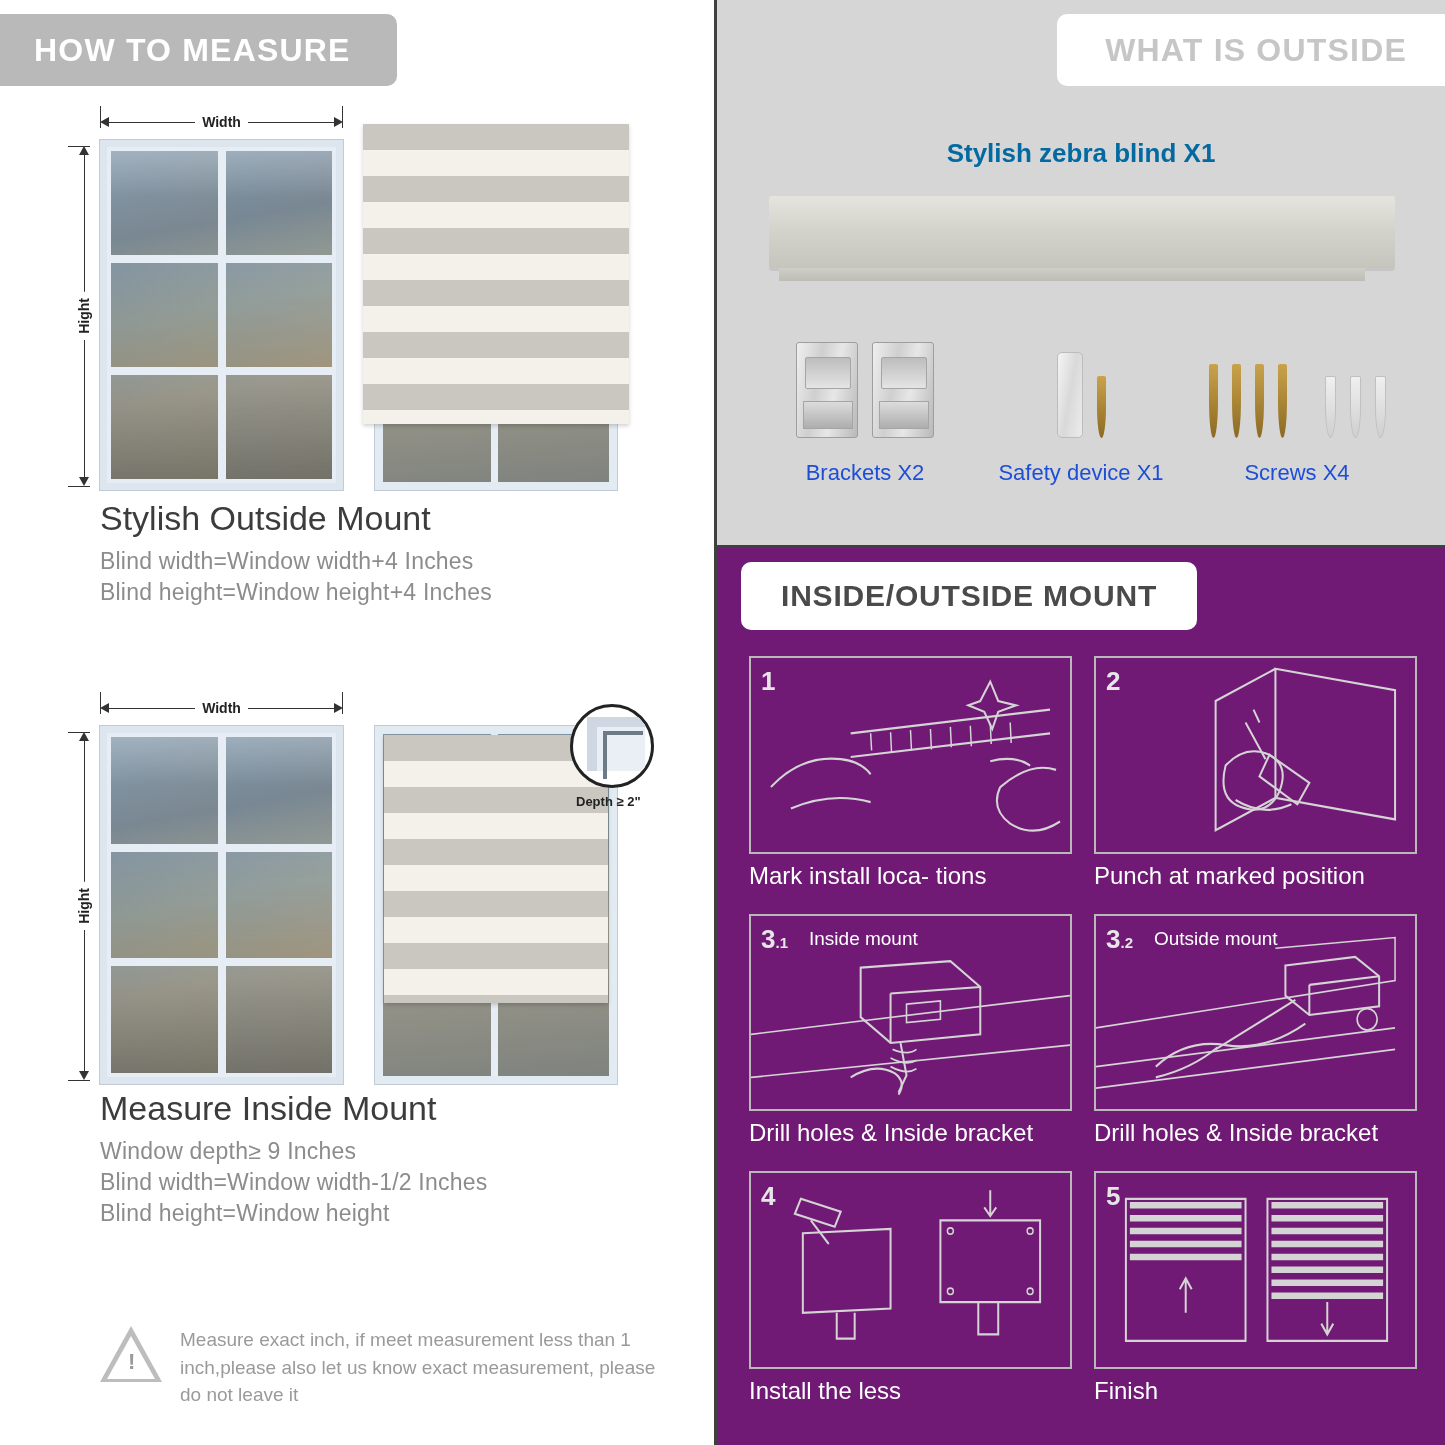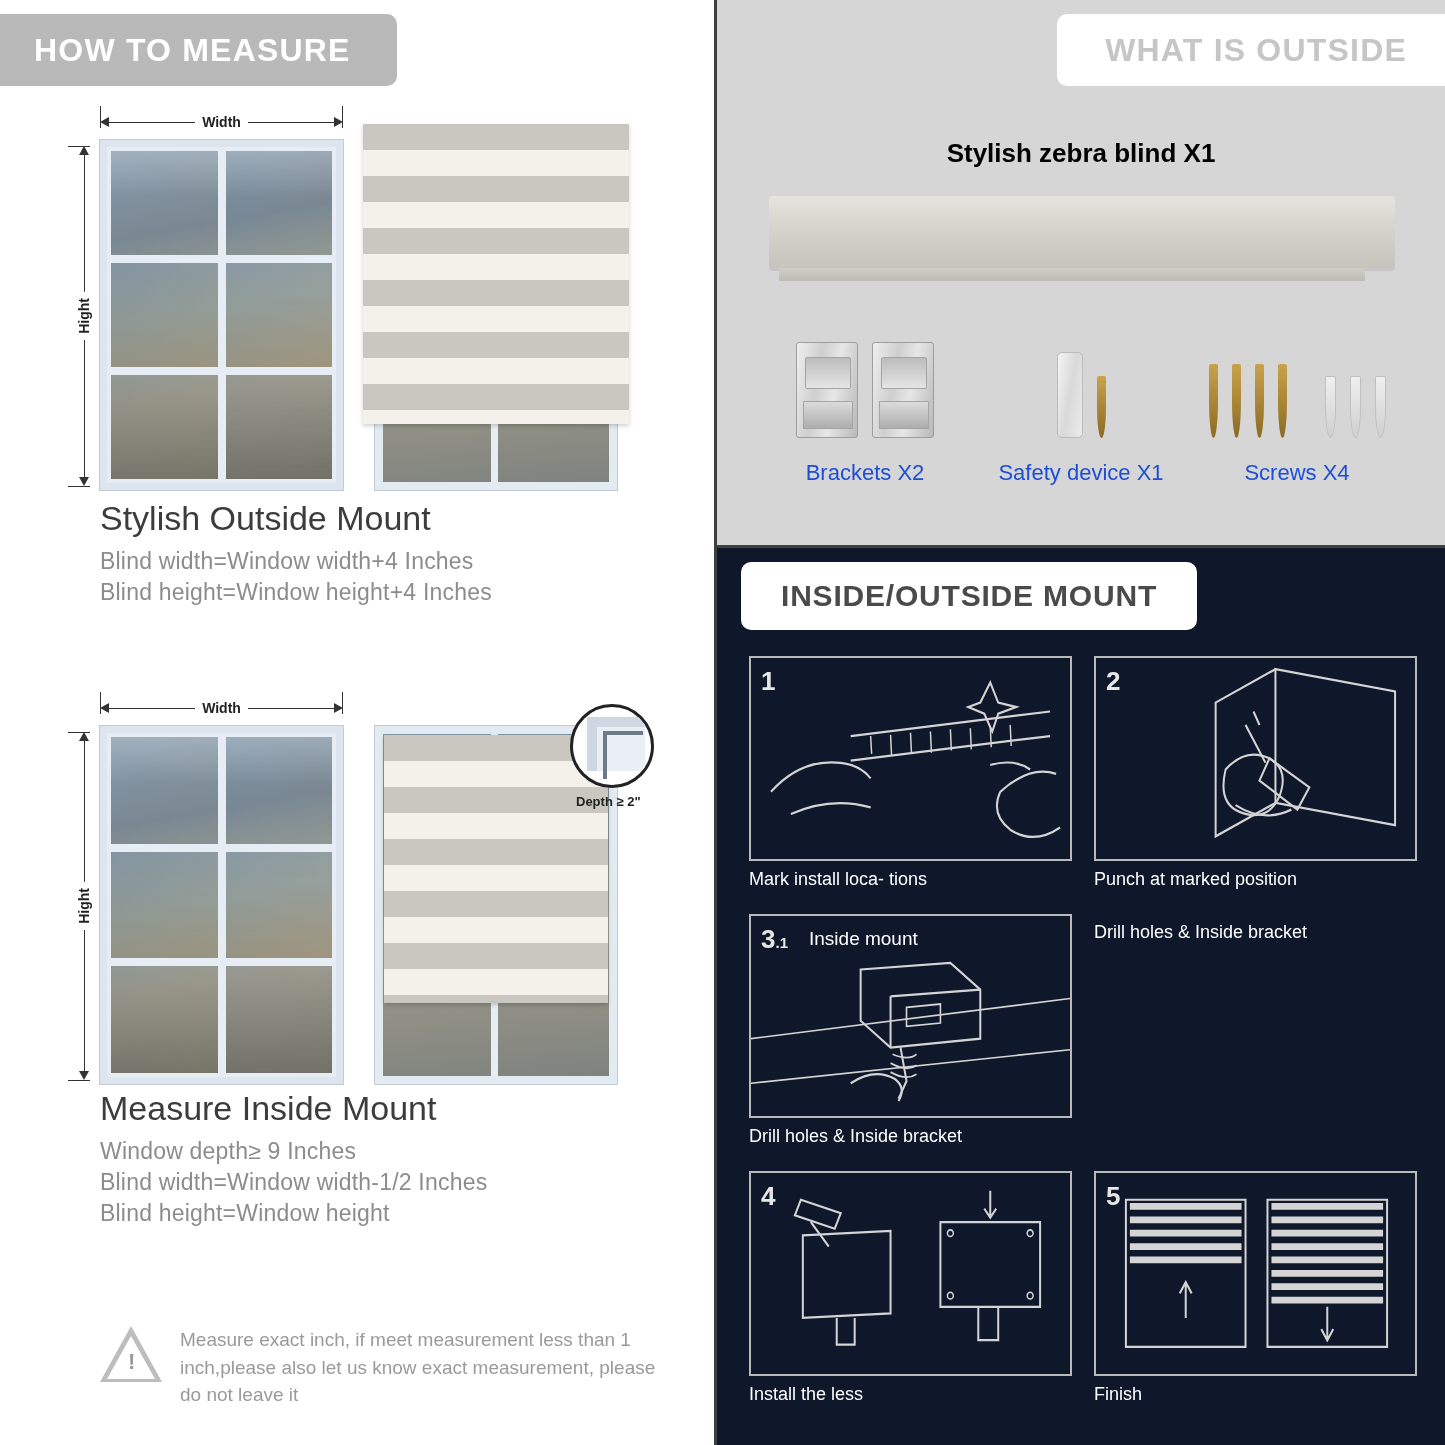--- a/index.html
+++ b/index.html
@@ -219,21 +219,21 @@
     display: flex; align-items: center;
     background: #ffffff;
     border-top-left-radius: 10px;
     border-bottom-left-radius: 10px;
   }
   .tab-text {
     color: #c6c6c6; font-size: 32px; font-weight: bold; letter-spacing: 1.2px;
   }
   .incl-title {
     position: absolute; left: 0; right: 0; top: 138px;
-    text-align: center; font-size: 26px; color: #000000; font-weight: bold;
+    text-align: center; font-size: 26px; color: #0369a1; font-weight: bold;
   }
   .blind-bar {
     position: absolute; left: 52px; right: 50px; top: 196px; height: 72px;
     background: linear-gradient(180deg, #e5e4df 0%, #d4d3cc 45%, #c5c4bd 100%);
     border-radius: 3px;
     box-shadow: 0 3px 0 rgba(0,0,0,.07);
   }
   .blind-bar::after {
     content: ""; position: absolute; left: 10px; right: 30px; bottom: -13px; height: 13px;
     background: linear-gradient(180deg, #cfcec7, #bdbcb5);
@@ -277,21 +277,21 @@
   .anchor {
     width: 11px; height: 62px;
     background: linear-gradient(180deg,#f0f0f0,#cfcfcf);
     border: 1px solid #c0c0c0;
     border-radius: 2px 2px 50% 50%;
   }
 
   .mount {
     position: relative;
     flex: 1;
-    background: #0f172a;
+    background: #701a75;
   }
   .tab-dark {
     position: absolute;
     left: 24px; top: 14px;
     height: 68px;
     padding: 0 40px;
     display: flex; align-items: center;
     background: #ffffff;
     border-radius: 10px;
   }
@@ -316,21 +316,21 @@
     position: absolute; left: 10px; top: 8px;
     font-size: 26px; color: #e6e6e6; font-weight: bold;
     z-index: 3;
   }
   .step-num .sub { font-size: 15px; }
   .step-inline {
     position: absolute; left: 58px; top: 12px;
     font-size: 19px; color: #ffffff; z-index: 3;
   }
   .step-cap {
-    font-size: 18px; color: #ffffff; padding-top: 8px;
+    font-size: 24px; color: #ffffff; padding-top: 8px;
   }
   .sk { position: absolute; stroke: #d4d4d4; fill: none; }
 </style>
 </head>
 <body>
 
 <div class="page">
 
   <div class="left">
 
@@ -542,20 +542,36 @@
               <path d="M156 82 L190 79 L190 96 L156 99 Z" stroke-width="1.6"></path>
               <path d="M150 118 l6 30 l-8 16" stroke-width="2"></path>
               <path d="M142 124 q16 6 24 0 M140 132 q16 8 26 2 M140 140 q16 8 26 2" stroke-width="1.6"></path>
               <path d="M100 150 q24 -14 44 -4 q12 8 4 20" stroke-width="2"></path>
             </svg>
           </div>
           <div class="step-cap">Drill holes &amp;  Inside bracket</div>
         </div>
 
         <div class="step">
+          <div class="step-art">
+            <span class="step-num">
+              <span>3</span><span class="sub">.2</span>
+            </span>
+            <span class="step-inline">Outside mount</span>
+            <svg class="sk" width="100%" height="100%" viewBox="0 0 320 180" preserveAspectRatio="none">
+              <path d="M0 104 L300 60 L300 20 L180 30" stroke-width="1.5"></path>
+              <path d="M0 140 L300 104 M0 160 L300 124" stroke-width="1.5"></path>
+              <path d="M190 46 L260 38 L284 56 L284 84 L214 92 L190 74 Z" stroke-width="2"></path>
+              <path d="M214 64 L284 56 M214 64 L214 92" stroke-width="2"></path>
+              <path d="M60 140 q30 -26 70 -20 q40 6 80 -20" stroke-width="2"></path>
+              <path d="M120 124 L200 78" stroke-width="2"></path>
+              <path d="M60 150 q36 -8 62 -28" stroke-width="2"></path>
+              <circle cx="272" cy="96" r="10" stroke-width="1.6"></circle>
+            </svg>
+          </div>
           <div class="step-cap">Drill holes &amp;  Inside bracket</div>
         </div>
 
         <div class="step">
           <div class="step-art">
             <span class="step-num">4</span>
             <svg class="sk" width="100%" height="100%" viewBox="0 0 320 180" preserveAspectRatio="none">
               <path d="M50 24 L90 36 L84 50 L44 38 Z" stroke-width="2"></path>
               <path d="M60 44 L78 66" stroke-width="2"></path>
               <path d="M52 56 L140 52 L140 126 L52 130 Z" stroke-width="2"></path>

